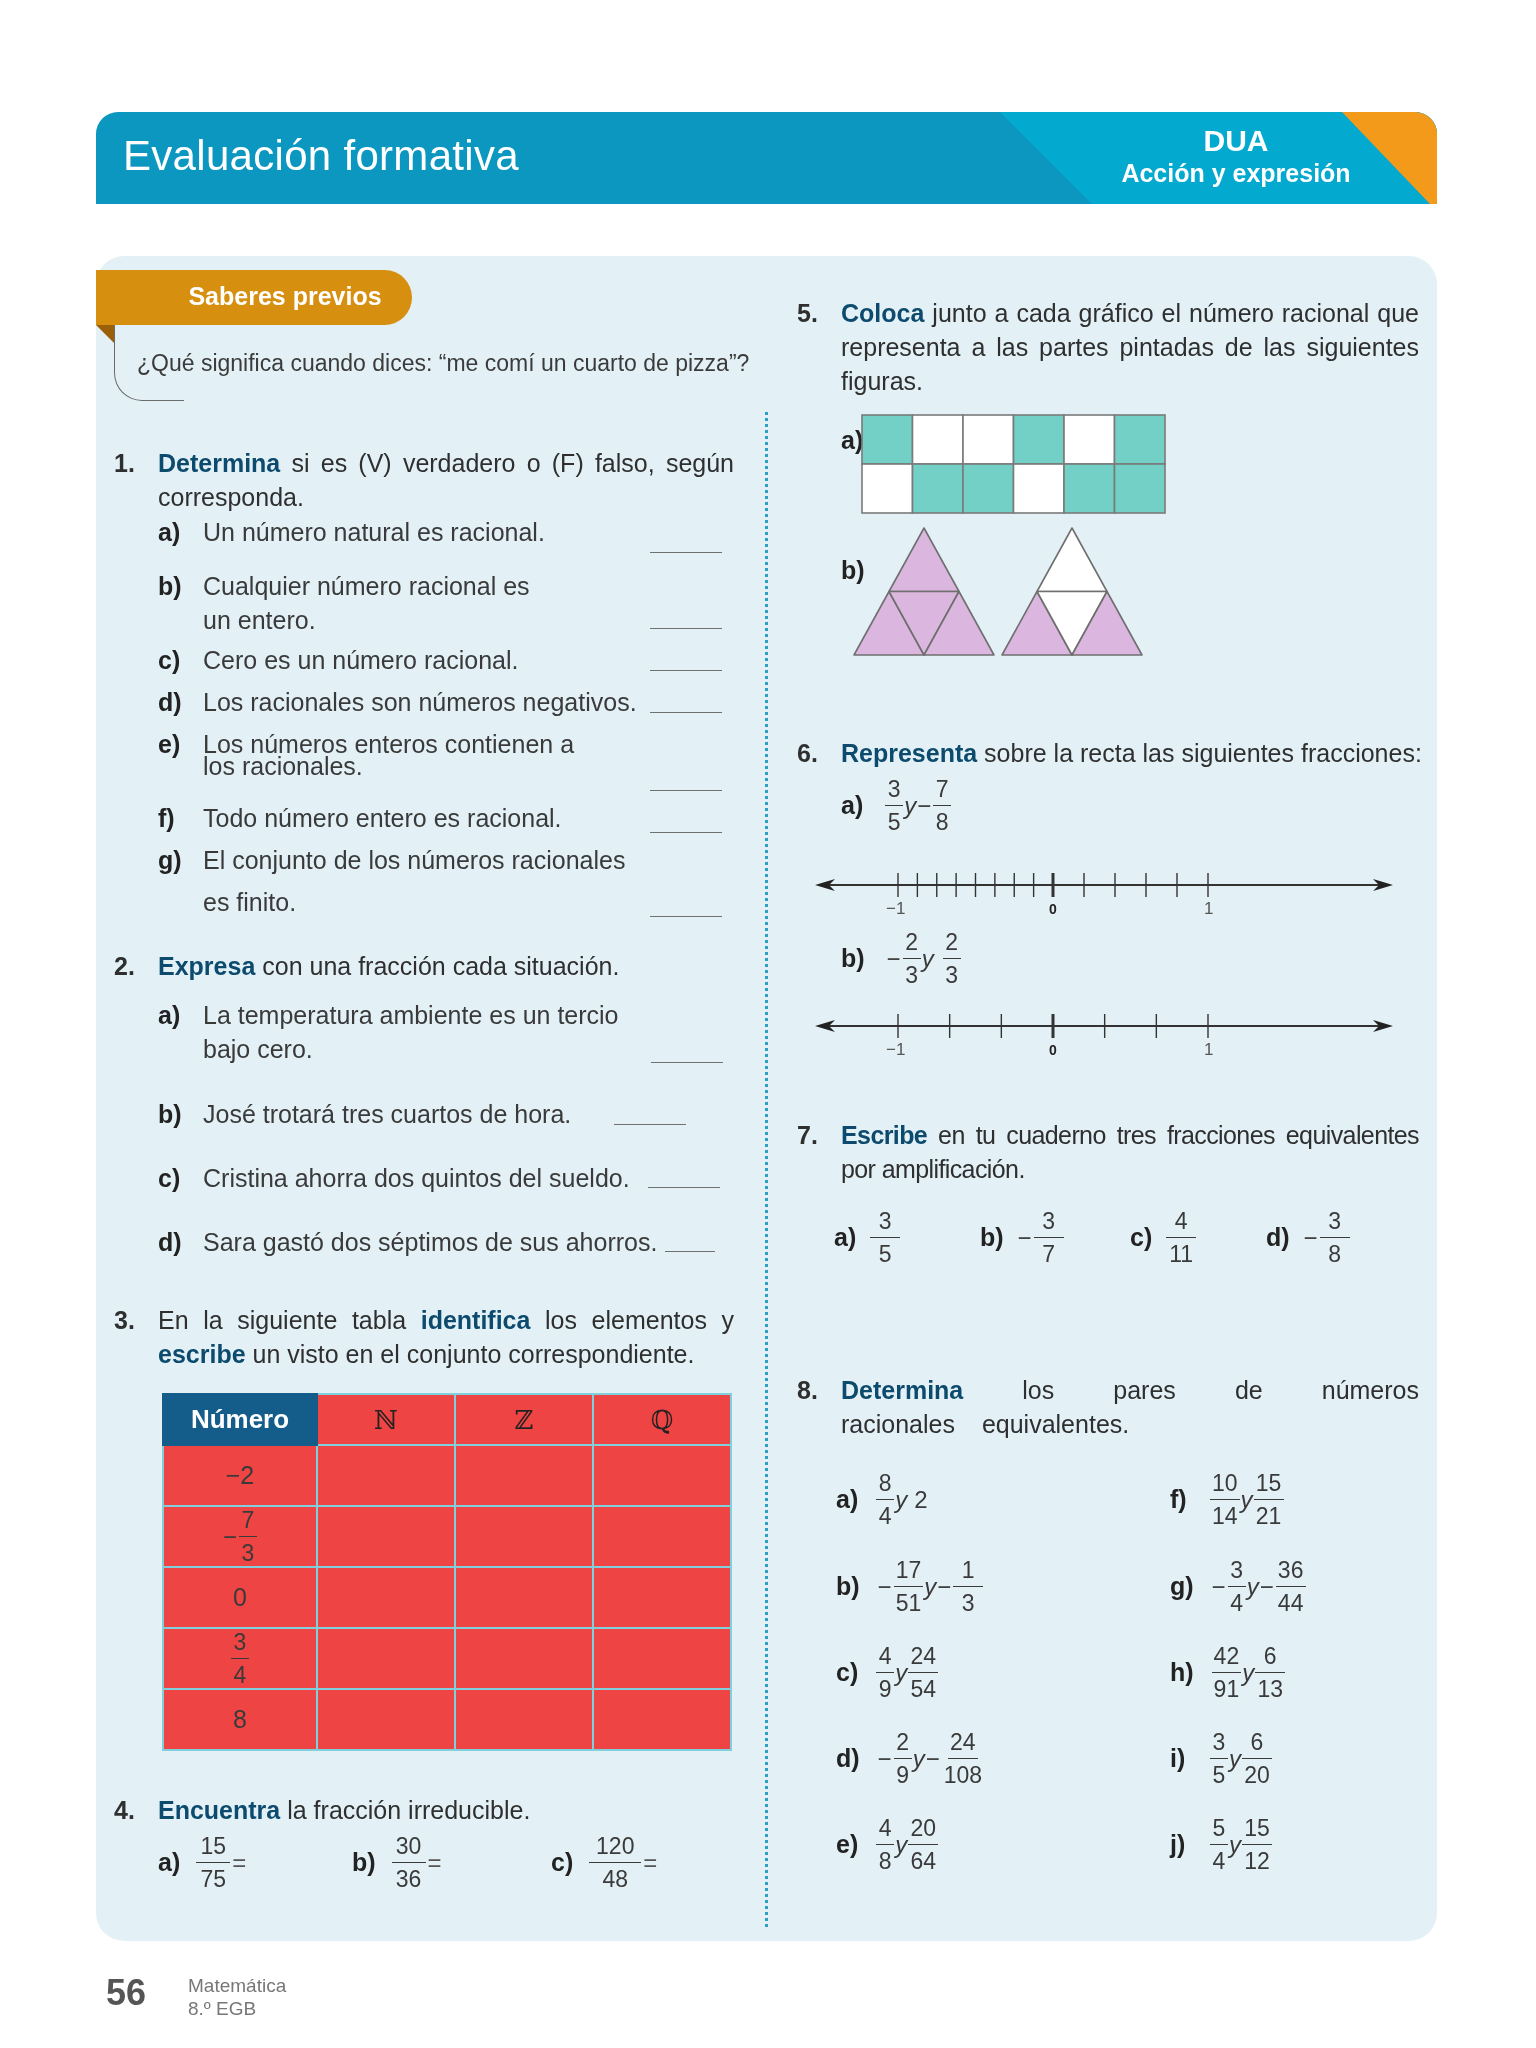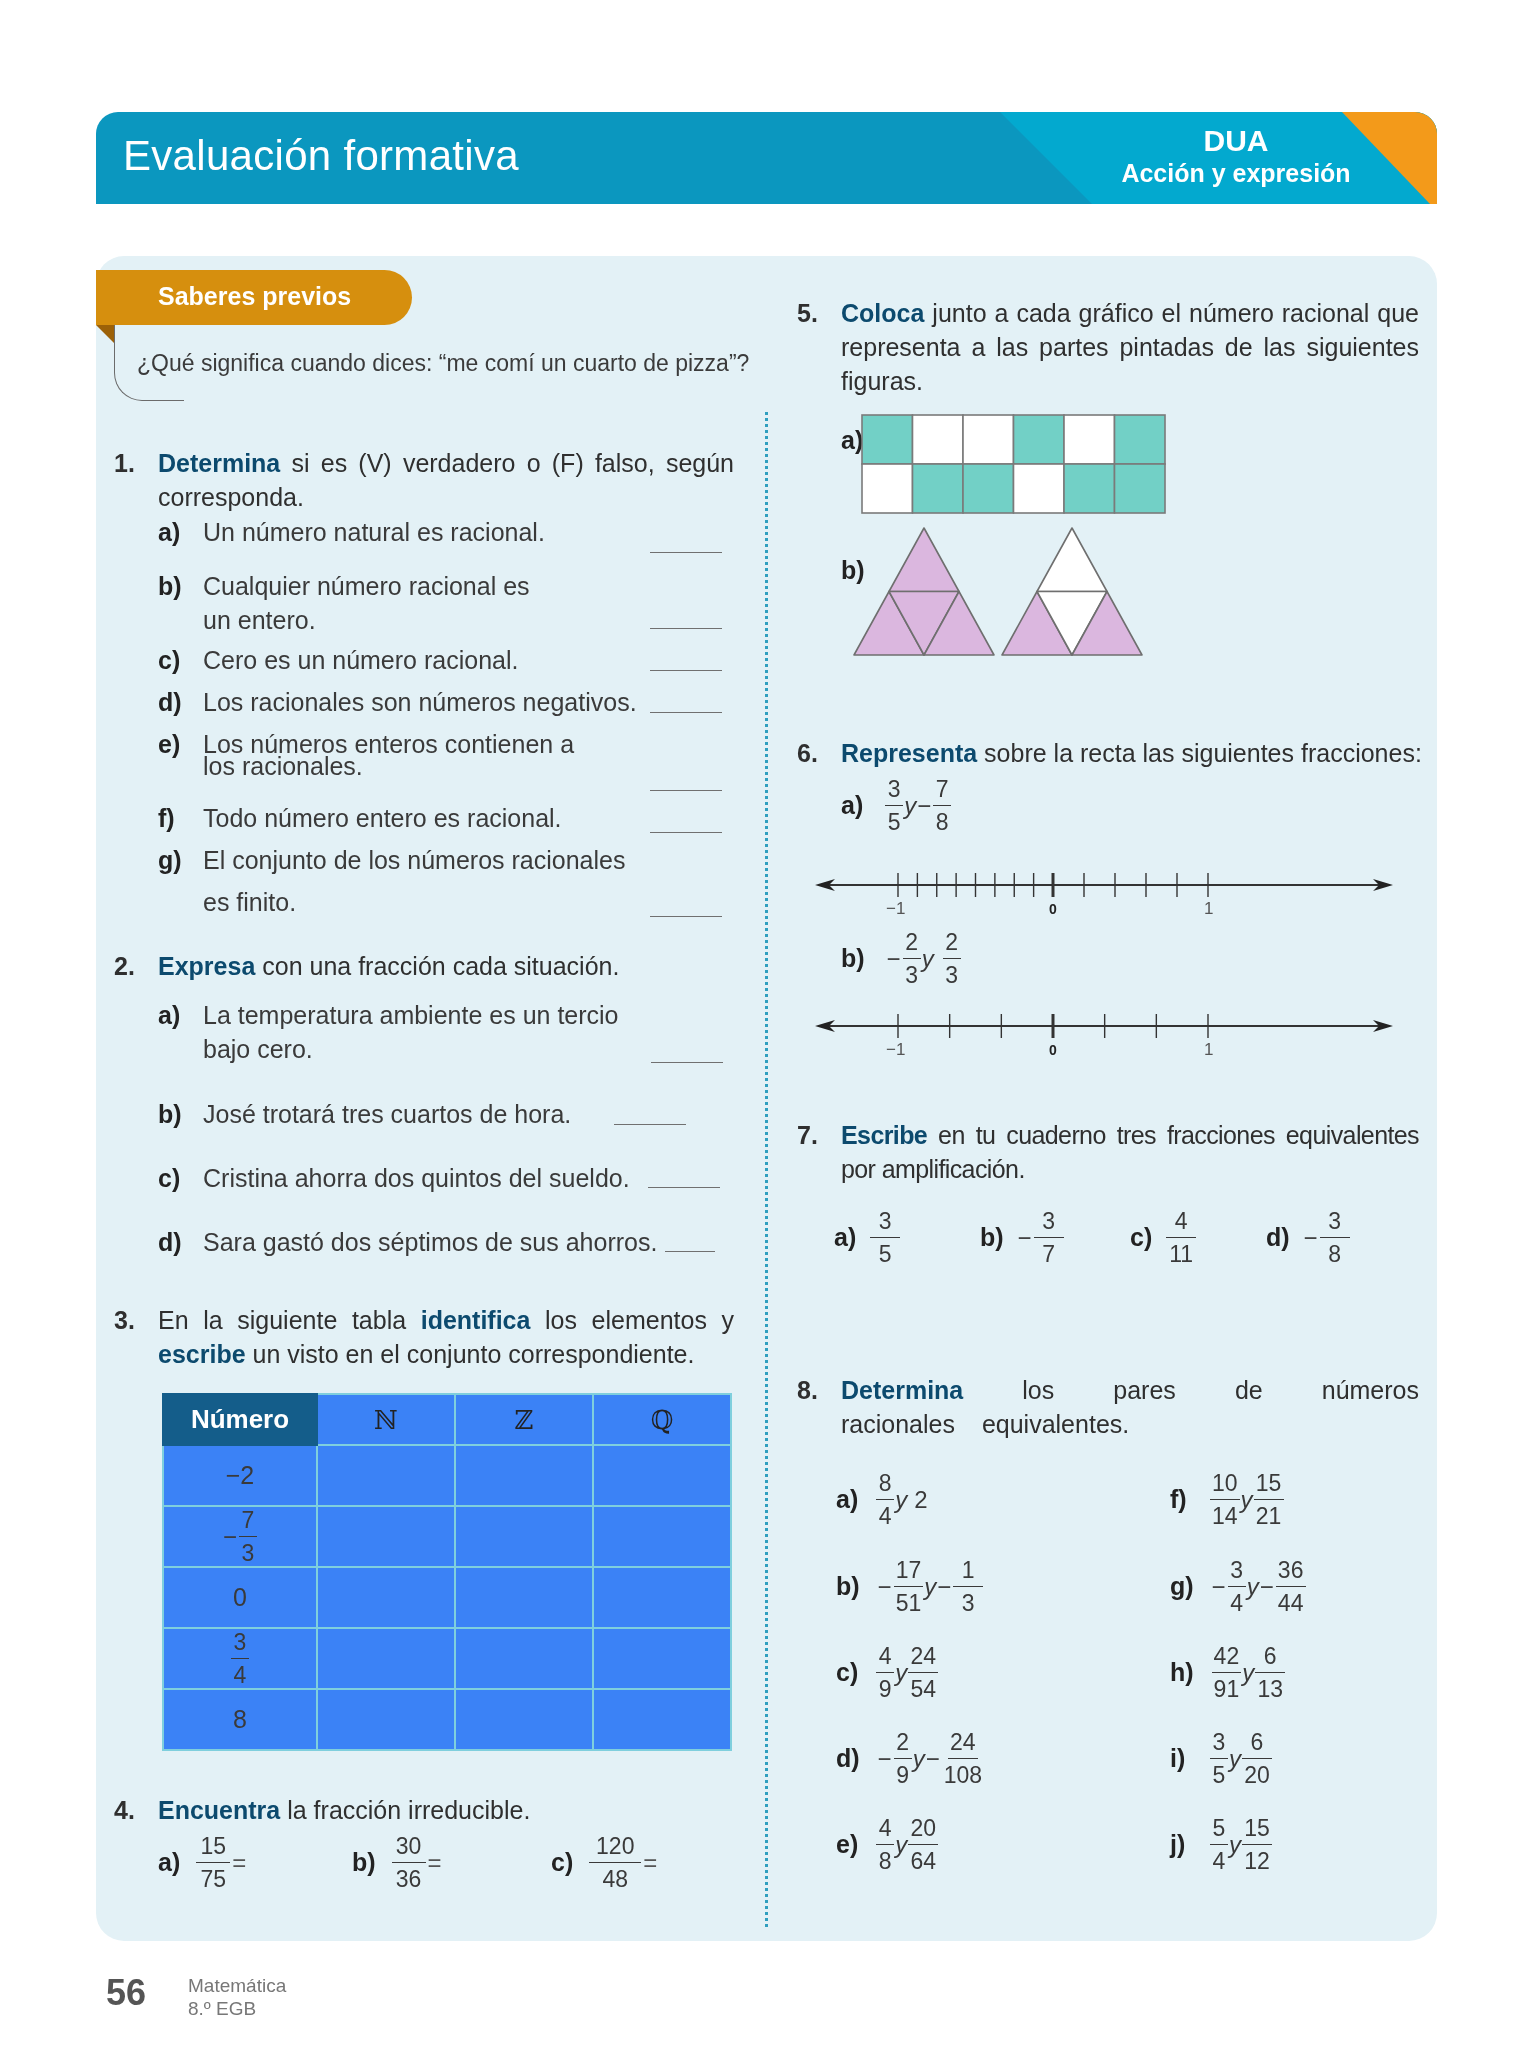--- a/index.html
+++ b/index.html
@@ -19,38 +19,38 @@
   .dua-sub { font-size: 25px; font-weight: bold; line-height: 30px; }
 
   
   .panel { position: absolute; left: 96px; top: 256px; width: 1341px; height: 1685px;
            background: #e3f1f6; border-radius: 28px; }
   .divider { position: absolute; left: 765px; top: 412px; height: 1515px; border-left: 3px dotted #2f9fbf; }
 
   
   .saberes-tab { position: absolute; left: 96px; top: 270px; width: 316px; height: 55px;
                  background: #d68f0e; border-radius: 0 28px 28px 0; color: #fff;
-                 font-size: 25px; font-weight: bold; padding: 12px 0 0 62px; }
+                 font-size: 25px; font-weight: bold; padding: 12px 0 0 62px; text-align: center; }
   .saberes-fold { position: absolute; left: 96px; top: 325px; width: 0; height: 0;
                   border-top: 18px solid #9c6108; border-left: 18px solid transparent; }
   .saberes-curve { position: absolute; left: 114px; top: 325px; width: 70px; height: 76px;
                    border-left: 1.5px solid #6b6b6b; border-bottom: 1.5px solid #6b6b6b; border-radius: 0 0 0 28px; }
   .saberes-q { position: absolute; left: 137px; top: 350px; font-size: 23px; color: #3b3b3b; }
 
   .q { position: absolute; font-size: 25px; line-height: 34px; color: #2f2f2f; }
   .q .num { position: absolute; left: 0; top: 0; font-weight: bold; }
   .q .body { position: absolute; left: 44px; top: 0; text-align: justify; }
   .q b { font-weight: bold; color: #0c4a6e; }
   .item { position: absolute; font-size: 25px; line-height: 34px; color: #3a3a3a; }
   .lbl { position: absolute; left: 0; top: 0; font-weight: bold; color: #222; }
   .itxt { position: absolute; left: 45px; top: 0; white-space: nowrap; }
   .blank { position: absolute; border-bottom: 1.5px solid #707070; width: 72px; height: 1px; }
 
   
-  .tbl { position: absolute; left: 162px; top: 1393px; border-collapse: collapse; background: #3b82f6; }
+  .tbl { position: absolute; left: 162px; top: 1393px; border-collapse: collapse; background: #ef4444; }
   .tbl td, .tbl th { border: 2px solid #7fcfdd; text-align: center; font-size: 25px; color: #3a3a3a; font-weight: normal; }
   .tbl th { height: 51px; font-family: "DejaVu Serif", serif; font-size: 26px; color: #222; }
   .tbl th.first { background: #145d8a; color: #fff; font-family: "Liberation Sans", sans-serif; font-weight: bold; border-color: #145d8a; }
   .tbl td { height: 61px; }
   .tbl td.c0 { width: 154px; }
   .tbl td.c1 { width: 138px; } .tbl td.c2 { width: 138px; } .tbl td.c3 { width: 138px; }
 
   
   .frac { display: inline-flex; flex-direction: column; align-items: center; vertical-align: middle; font-size: 23px; line-height: 26px; color: #3a3a3a; }
   .frac .n { padding: 0 2px 3px 2px; border-bottom: 1.6px solid #3a3a3a; min-width: 18px; text-align: center; }

